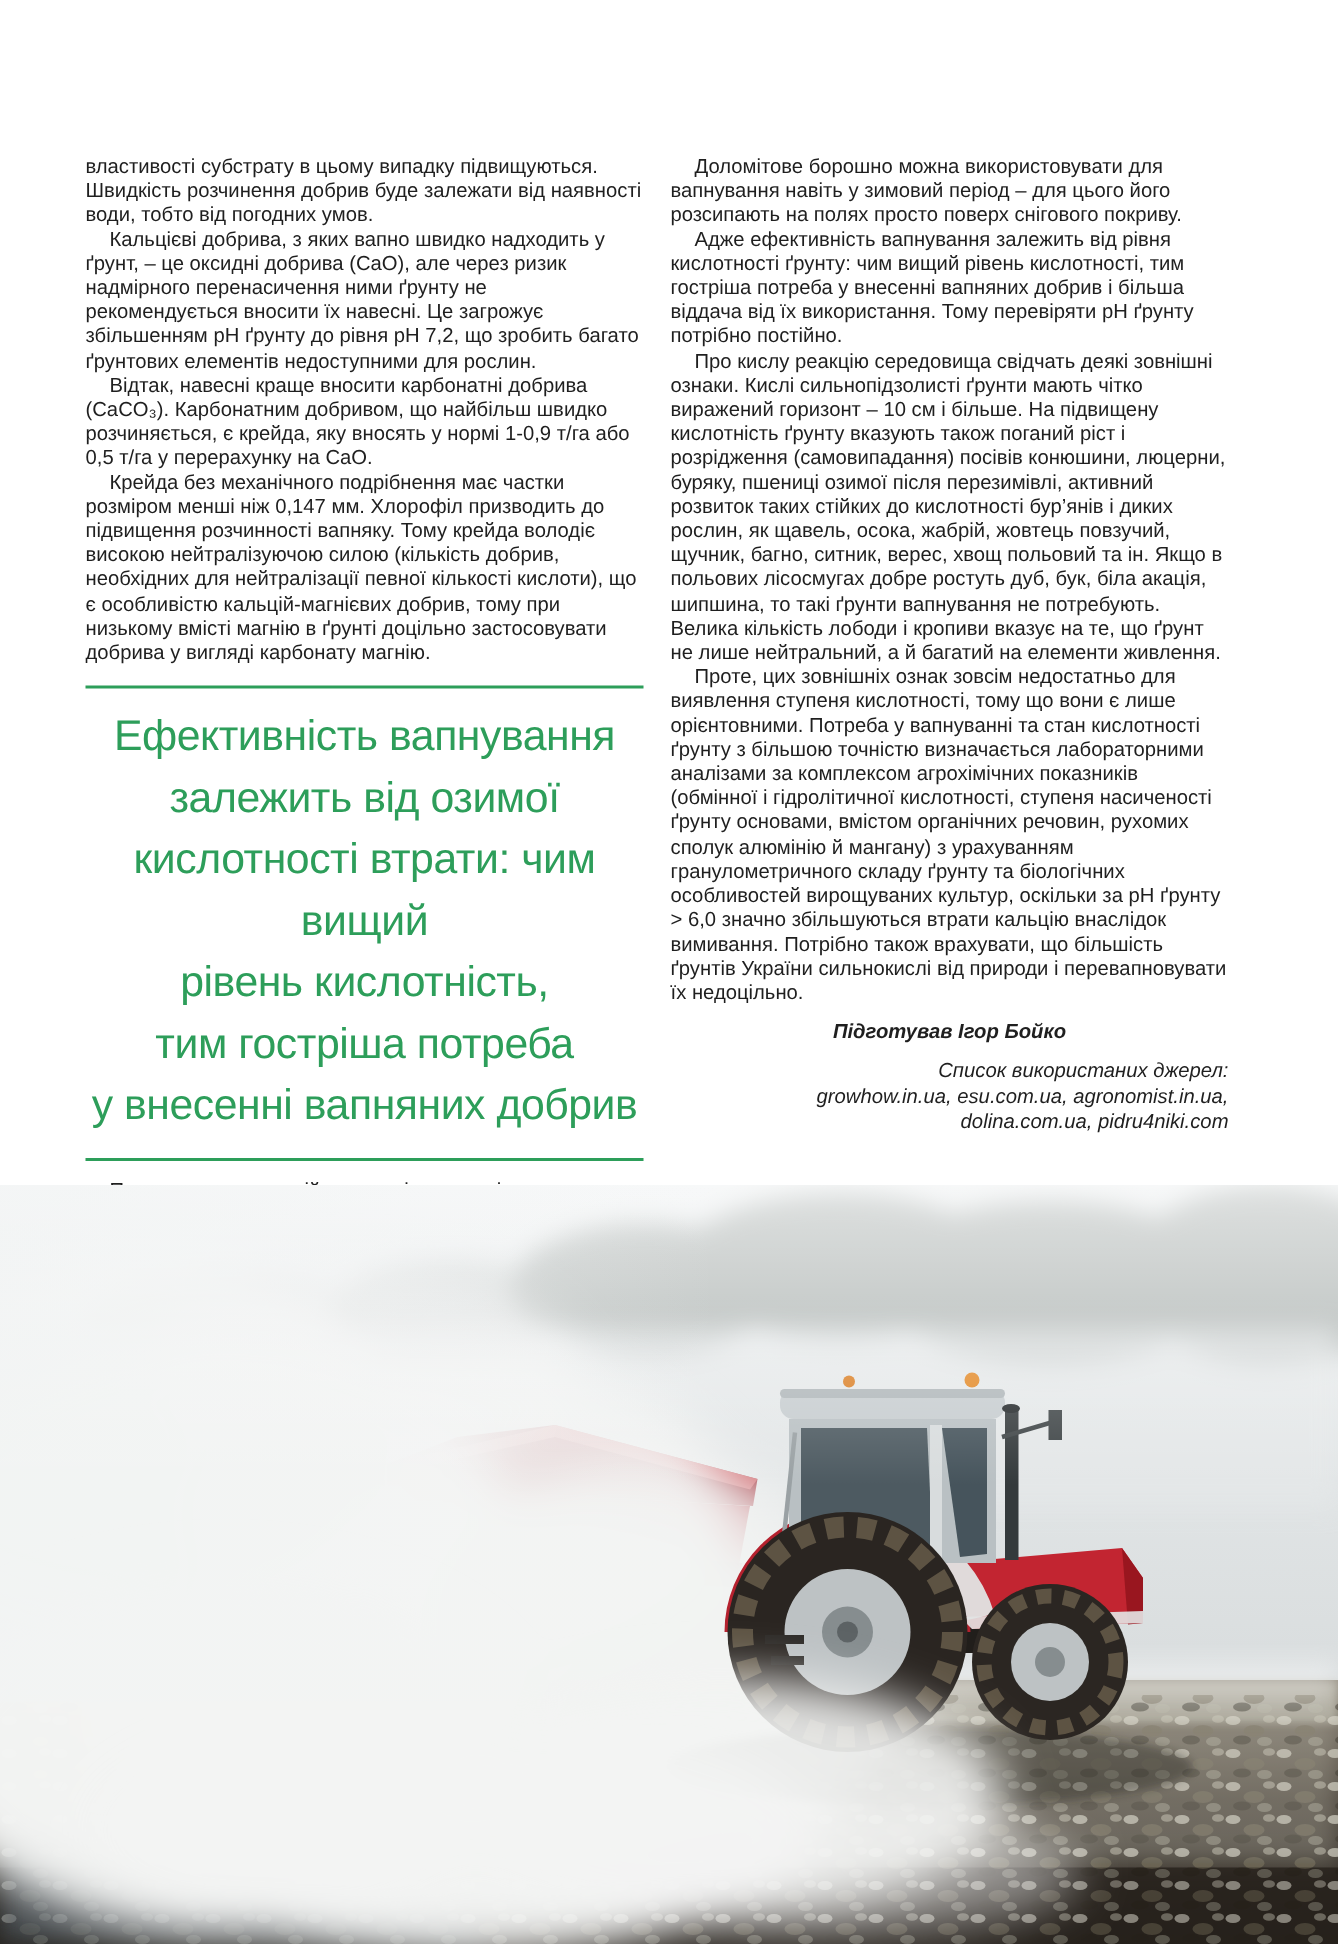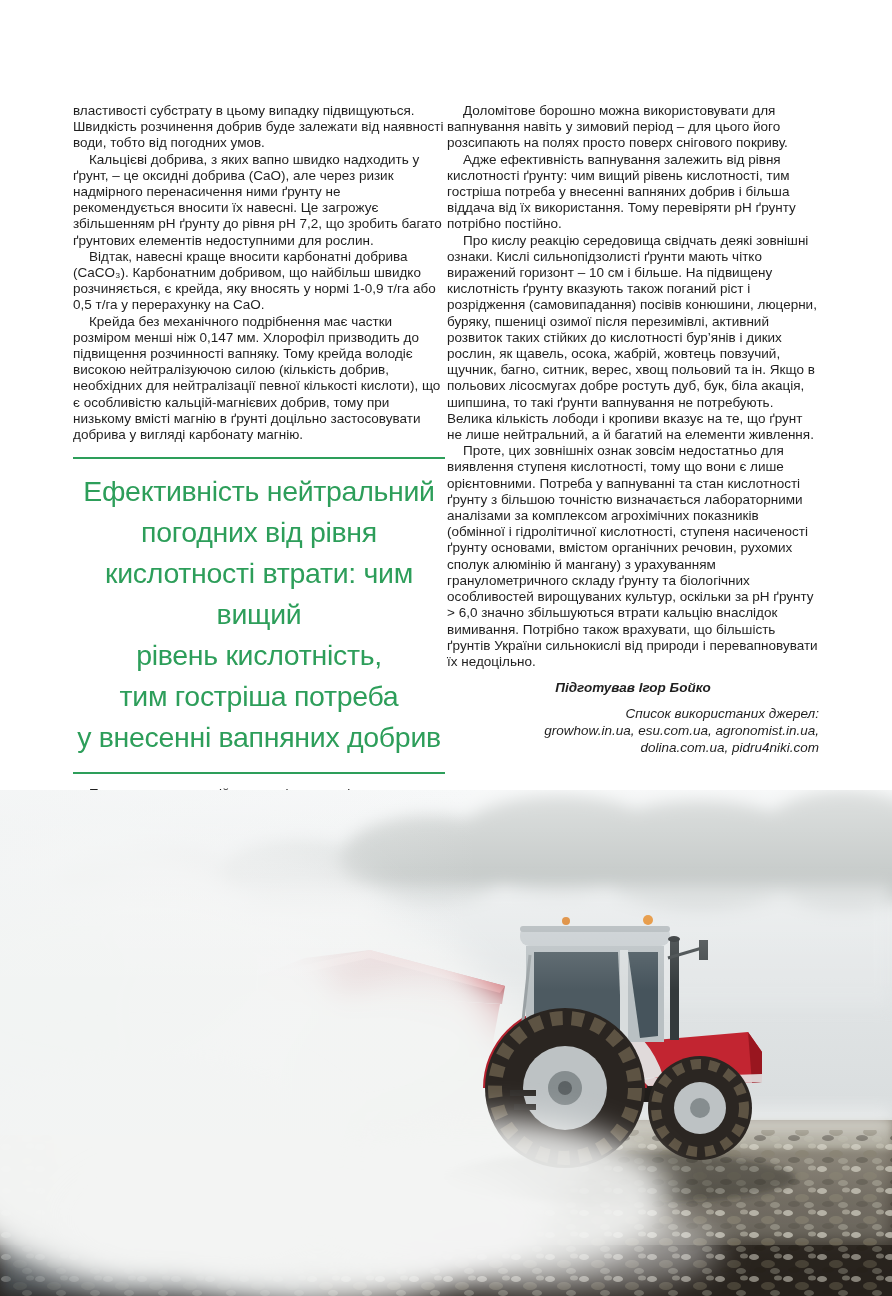--- a/index.html
+++ b/index.html
@@ -7,24 +7,24 @@
     position:relative;
     width:892px; height:1296px;
     margin:0 auto;
     background:#ffffff;
     overflow:hidden;
     font-family:"Liberation Sans", sans-serif;
     color:#1f1f1f;
   }
   .text-area {
     position:absolute;
-    top:103px; left:73px;
+    top:103px; left:57px;
     width:762px; height:687px;
     display:flex;
-    gap:2px;
+    gap:18px;
   }
   .col {
     width:372px;
     font-size:13.5px;
     line-height:16.2px;
   }
   .col p { margin:0; }
   .col p.indent { text-indent:16px; }
 
   .pull-quote {
@@ -70,22 +70,22 @@
 
   <div class="text-area">
 
     <div class="col">
       <p>властивості субстрату в цьому випадку підвищуються. Швидкість розчинення добрив буде залежати від наявності води, тобто від погодних умов.</p>
       <p class="indent">Кальцієві добрива, з яких вапно швидко надходить у ґрунт, – це оксидні добрива (CaO), але через ризик надмірного перенасичення ними ґрунту не рекомендується вносити їх навесні. Це загрожує збільшенням pH ґрунту до рівня pH 7,2, що зробить багато ґрунтових елементів недоступними для рослин.</p>
       <p class="indent">Відтак, навесні краще вносити карбонатні добрива (CaCO₃). Карбонатним добривом, що найбільш швидко розчиняється, є крейда, яку вносять у нормі 1-0,9 т/га або 0,5 т/га у перерахунку на CaO.</p>
       <p class="indent">Крейда без механічного подрібнення має частки розміром менші ніж 0,147 мм. Хлорофіл призводить до підвищення розчинності вапняку. Тому крейда володіє високою нейтралізуючою силою (кількість добрив, необхідних для нейтралізації певної кількості кислоти), що є особливістю кальцій-магнієвих добрив, тому при низькому вмісті магнію в ґрунті доцільно застосовувати добрива у вигляді карбонату магнію.</p>
 
       <div class="pull-quote">
-        <div>Ефективність нейтральний</div>
-        <div>погодних від рівня</div>
+        <div>Ефективність вапнування</div>
+        <div>залежить від озимої</div>
         <div>кислотності втрати: чим вищий</div>
         <div>рівень кислотність,</div>
         <div>тим гостріша потреба</div>
         <div>у внесенні вапняних добрив</div>
       </div>
 
       <p class="indent">Процедуру можна здійснювати і восени під час підготовки ґрунтів до майбутнього сезону. Вапняні і органічні добрива рівномірно розподіляють по поверхні ґрунту, а потім пе-</p>
     </div>
 
     <div class="col">

